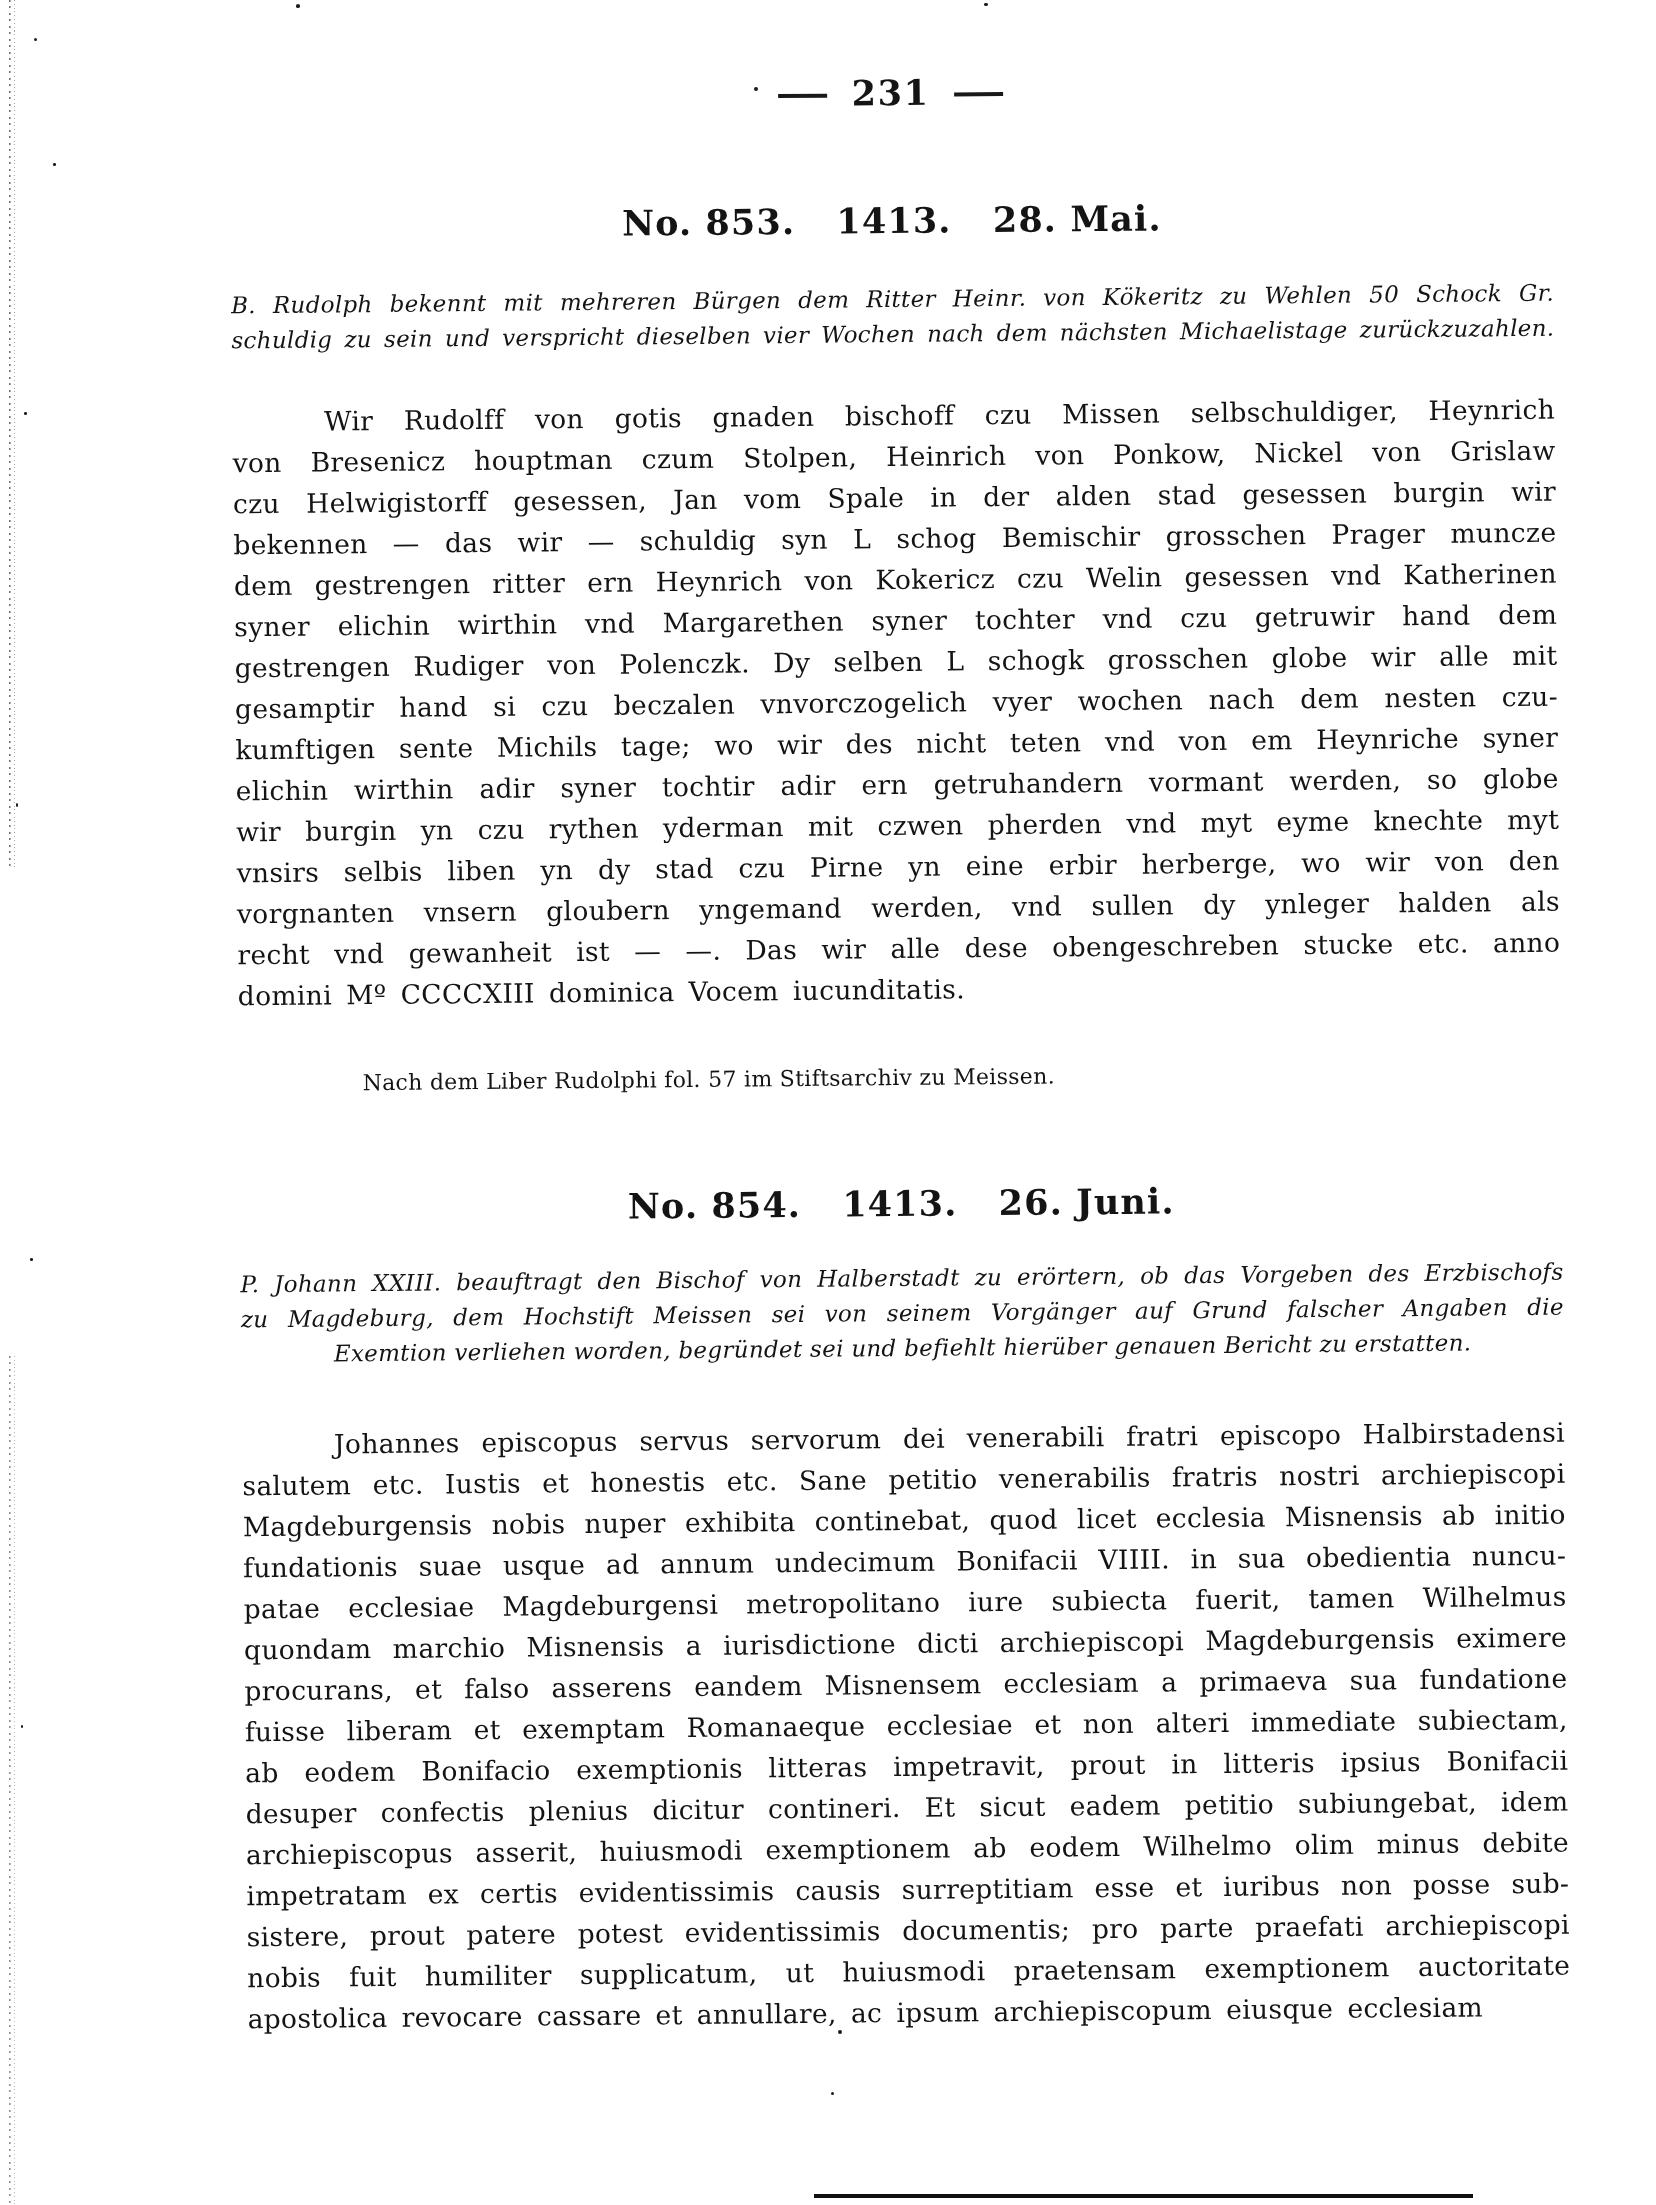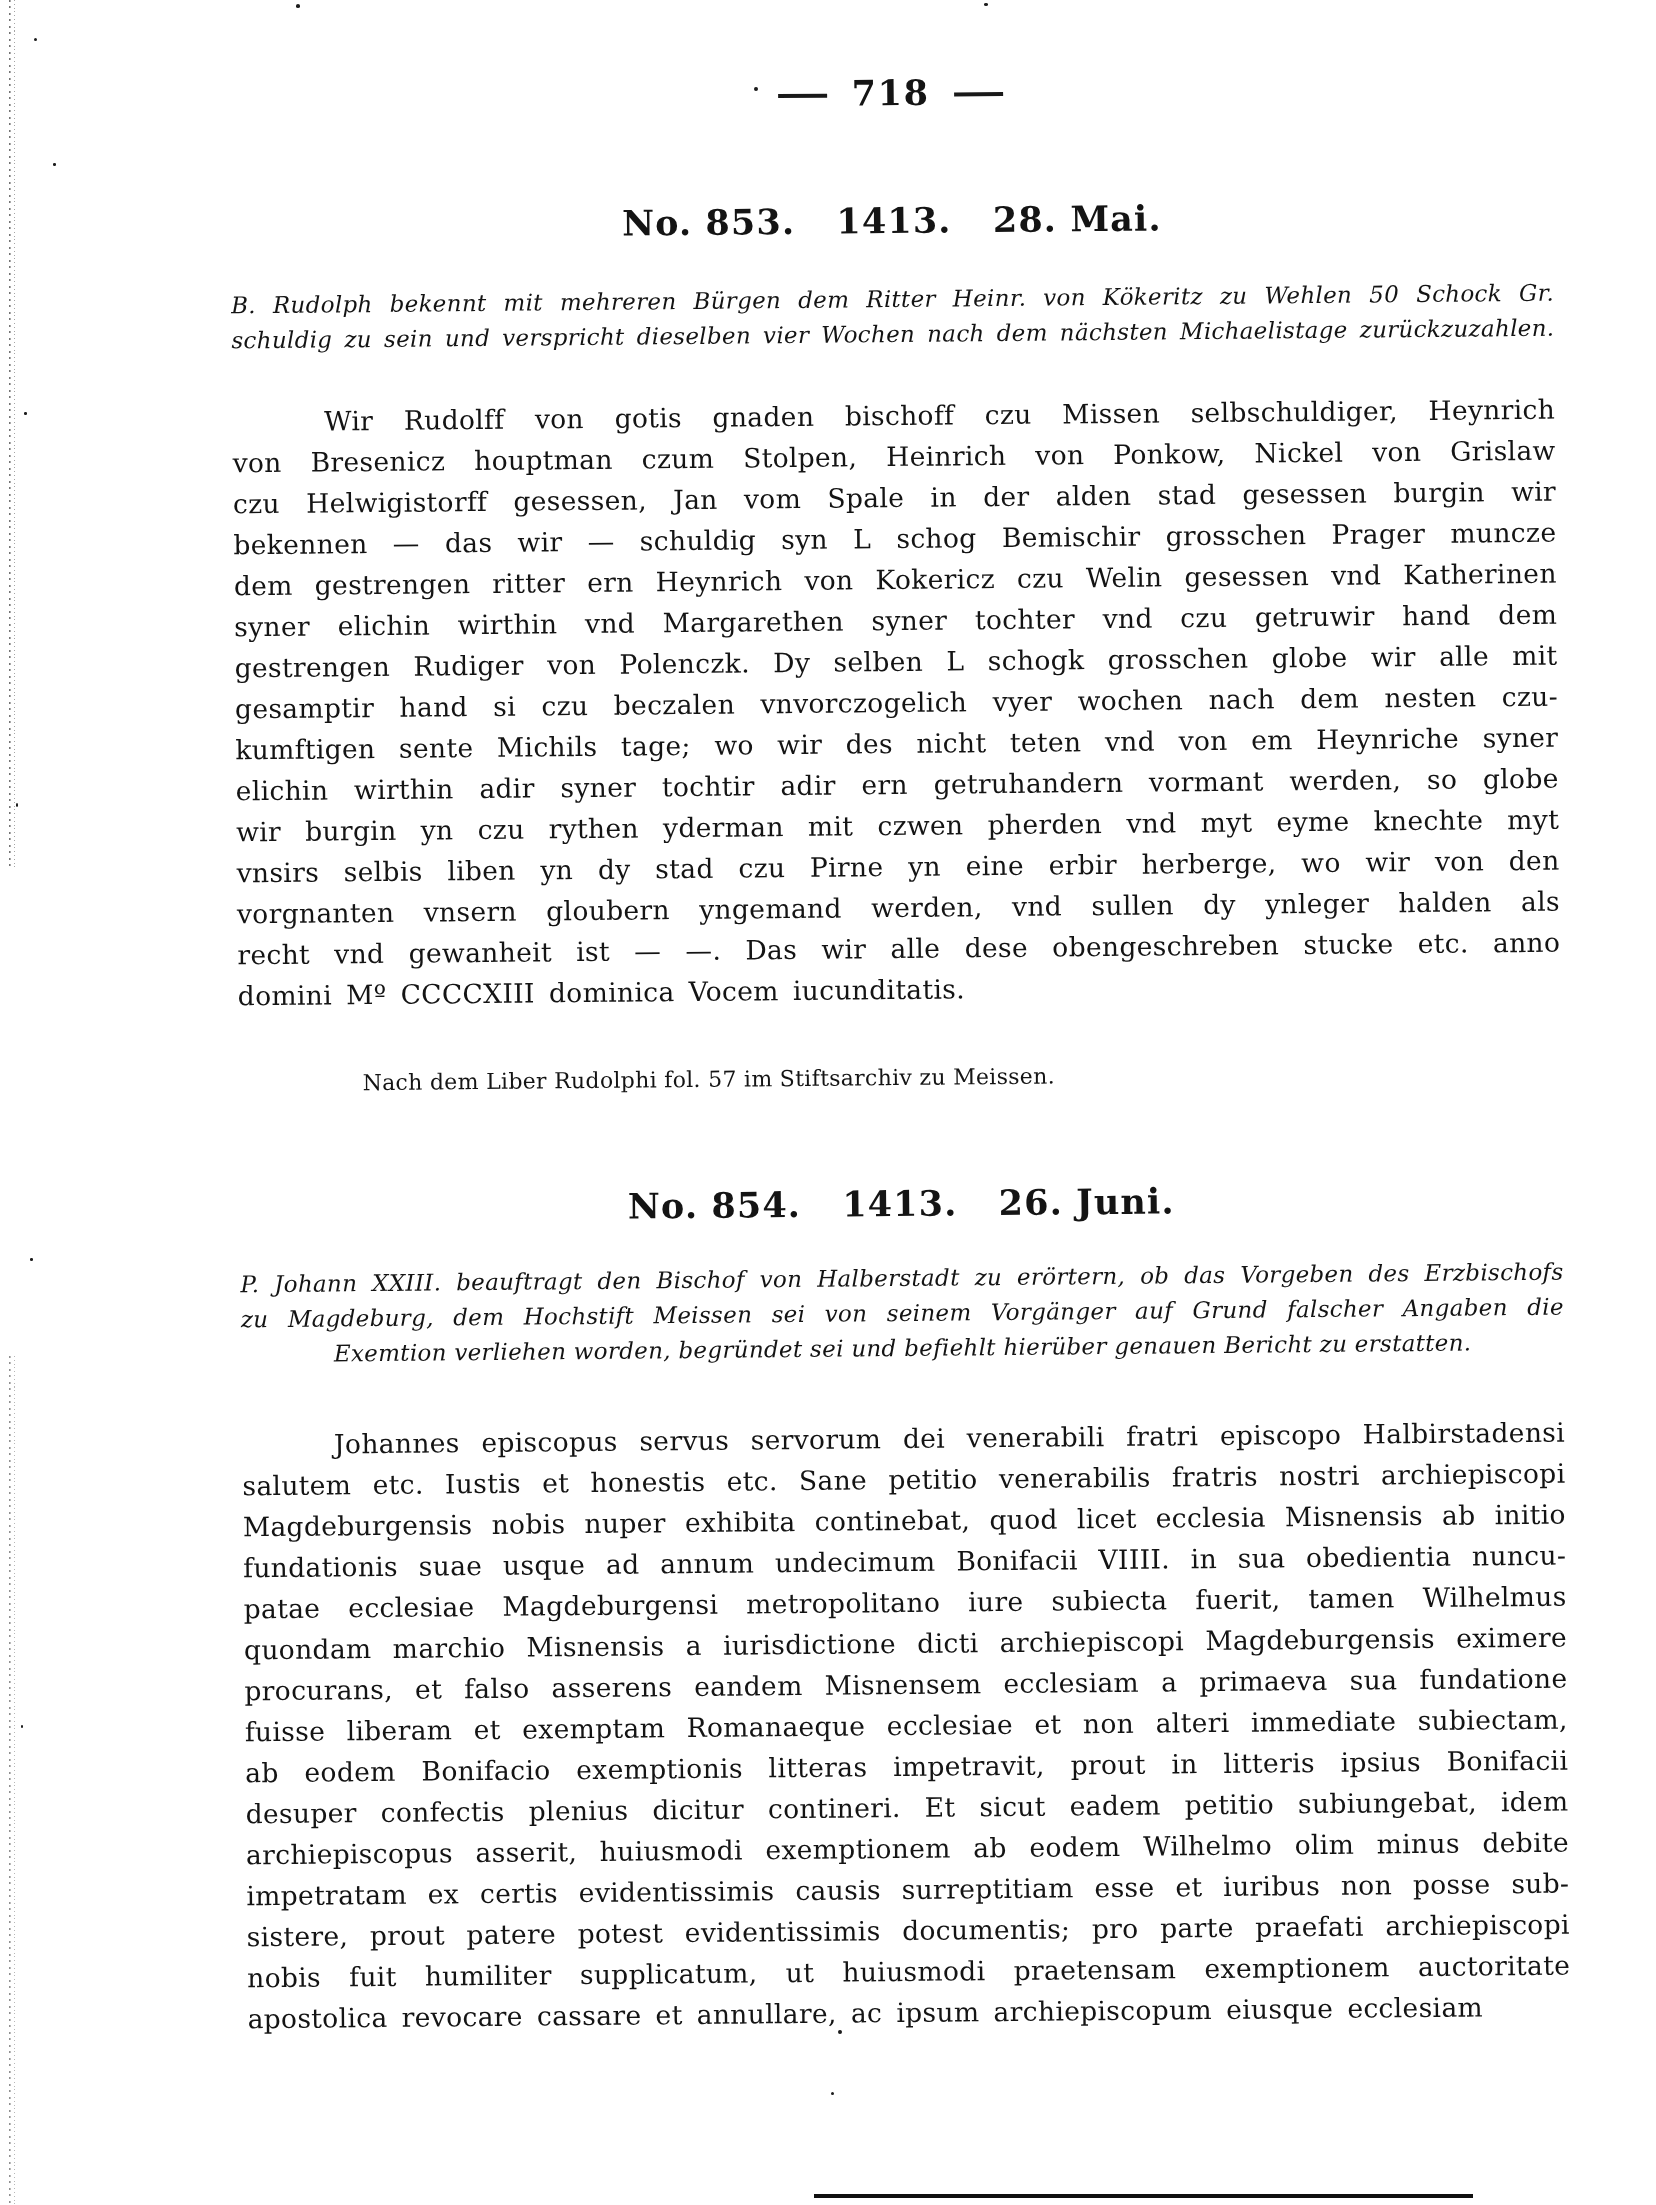--- a/index.html
+++ b/index.html
@@ -78,21 +78,21 @@
   <div class="speck" style="left:754px;top:87px;width:3.8px;height:3.8px;"></div>
   <div class="speck" style="left:296px;top:4.3px;width:4.3px;height:3.3px;"></div>
   <div class="speck" style="left:984px;top:3.3px;width:3.8px;height:2.7px;"></div>
   <div class="speck" style="left:838px;top:2030px;width:3.8px;height:3.8px;"></div>
   <div class="speck" style="left:831px;top:2092px;width:3.3px;height:3.3px;"></div>
   <div class="bottom-line"></div>
 
   <div id="content">
 
     <div class="pagehead">
-      <span class="dash-rule"></span><span>718</span><span class="dash-rule"></span>
+      <span class="dash-rule"></span><span>231</span><span class="dash-rule"></span>
     </div>
 
     <div class="heading">
       <span>No. 853.</span>
       <span>1413.</span>
       <span>28. Mai.</span>
     </div>
 
     <div class="summary">
         <div class="jline">B. Rudolph bekennt mit mehreren Bürgen dem Ritter Heinr. von Kökeritz zu Wehlen 50 Schock Gr.</div>

